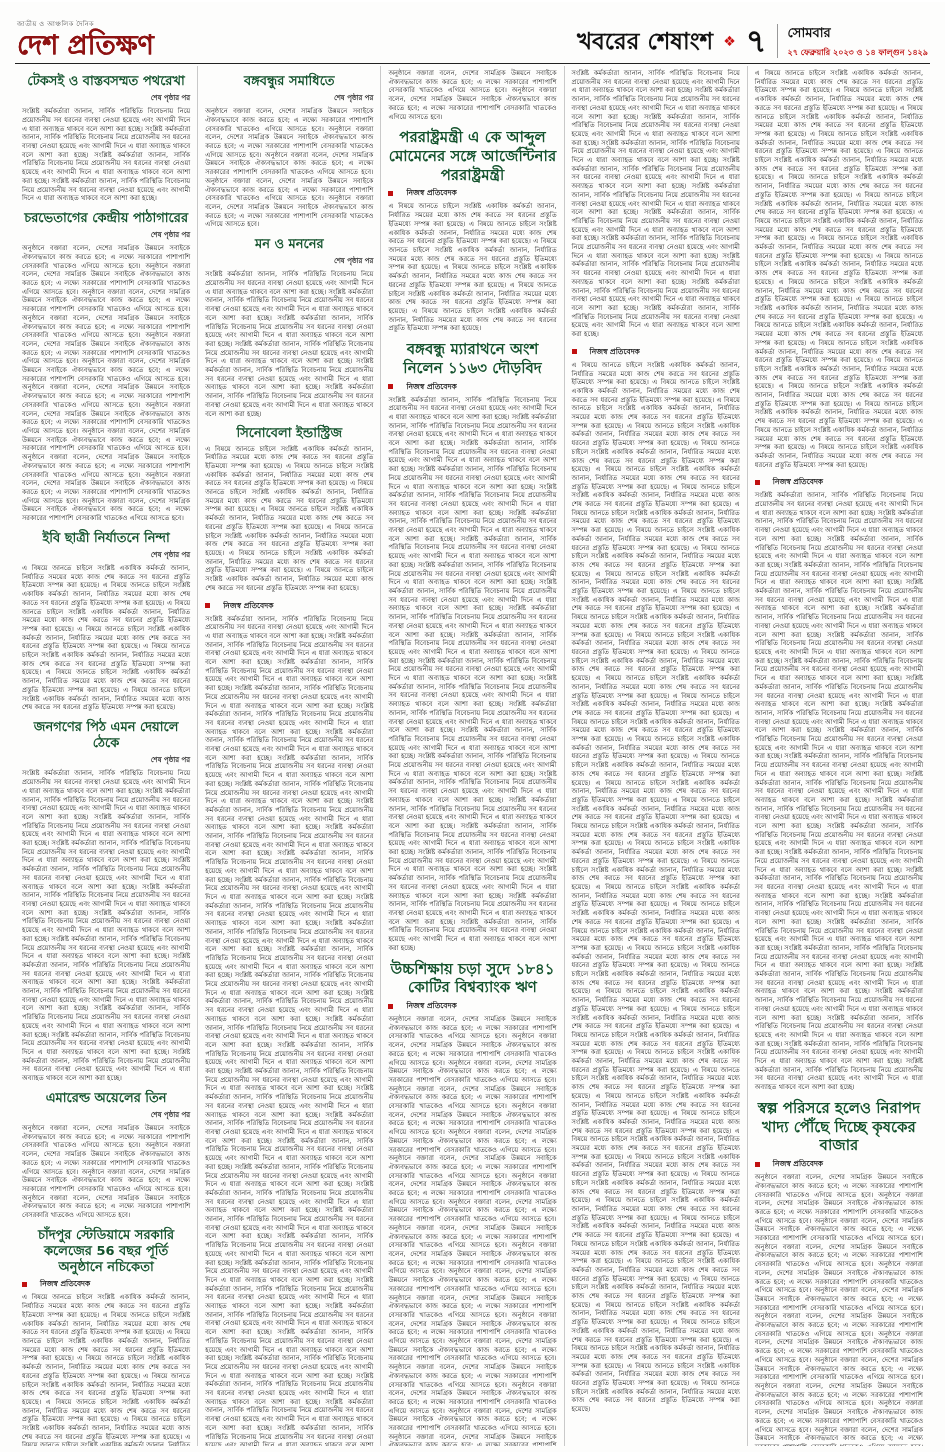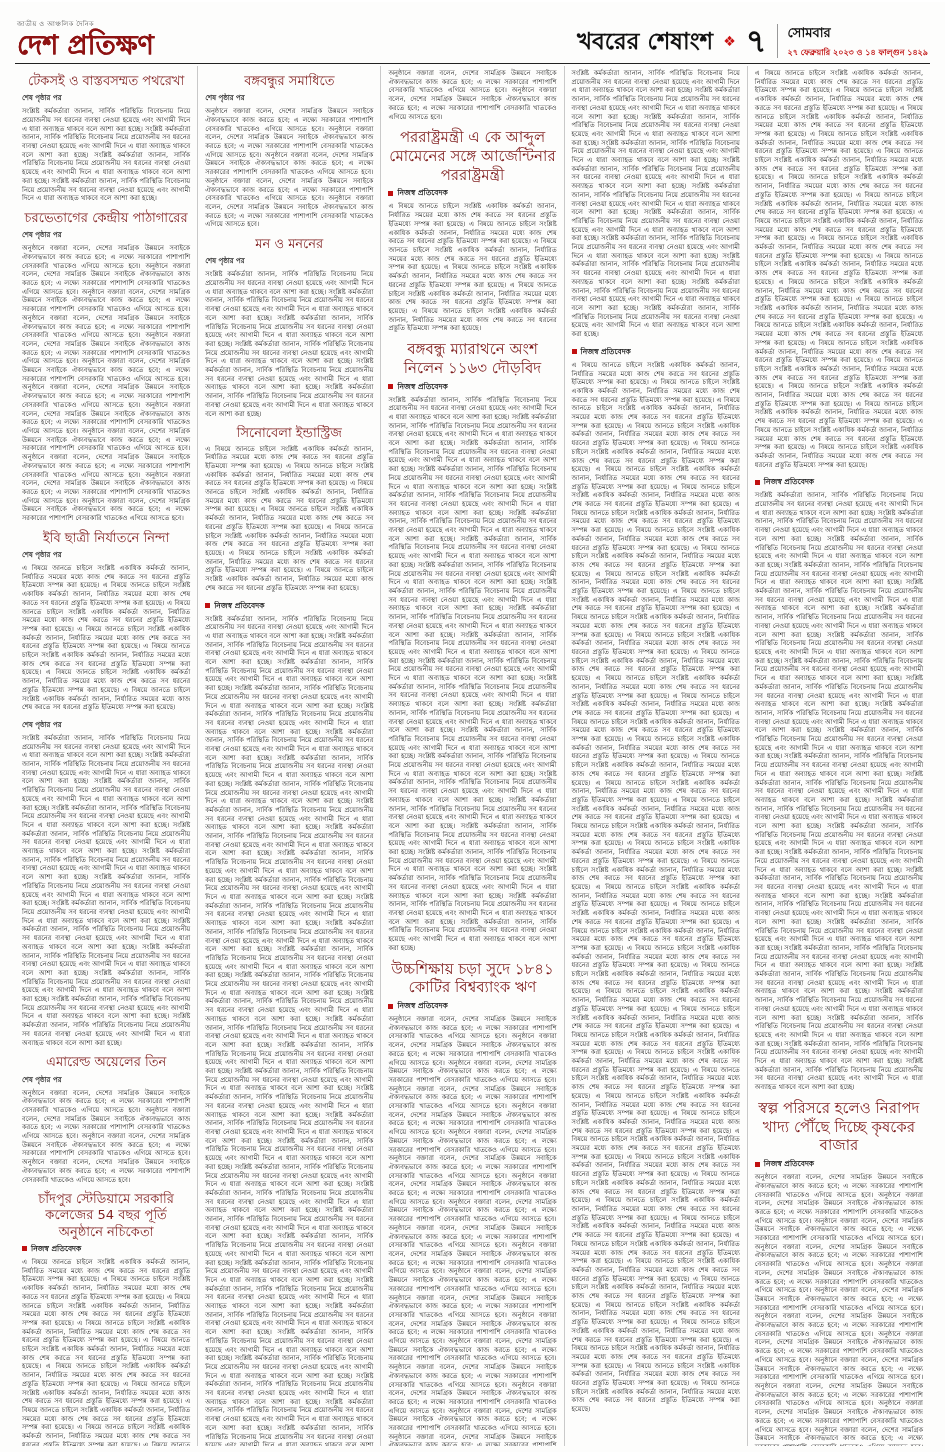--- a/index.html
+++ b/index.html
@@ -82,38 +82,38 @@
     flex: 1 1 0;
     padding: 3px 7px 0 7px;
     border-right: 1px solid #c9c9c9;
     overflow: hidden;
   }
   .col:last-child { border-right: none; }
 
   article { margin-bottom: 7px; }
   h2.headline {
     text-align: center;
-    font-weight: 400;
+    font-weight: 700;
     font-size: 13px;
     line-height: 1.25;
-    color: #7f1d1d;
+    color: #14532d;
     margin: 4px 0 3px 0;
   }
   h2.headline.lg { font-size: 15px; }
   .kicker {
-    text-align: left;
+    text-align: right;
     font-size: 7px;
     font-weight: 700;
     color: #333;
     margin-bottom: 3px;
   }
   .byline {
     display: flex;
     align-items: center;
-    gap: 4px;
+    gap: 13px;
     font-size: 7.5px;
     font-weight: 700;
     color: #222;
     margin: 1px 0 3px 0;
   }
   .bdot {
     width: 5px;
     height: 5px;
     background: #c01010;
     display: inline-block;
@@ -162,30 +162,31 @@
           <h2 class="headline">চরভেতাগের কেন্দ্রীয় পাঠাগারের</h2>
           <div class="kicker">শেষ পৃষ্ঠার পর</div>
           <p class="body">অনুষ্ঠানে বক্তারা বলেন, দেশের সামগ্রিক উন্নয়নে সবাইকে ঐক্যবদ্ধভাবে কাজ করতে হবে; এ লক্ষ্যে সরকারের পাশাপাশি বেসরকারি খাতকেও এগিয়ে আসতে হবে। অনুষ্ঠানে বক্তারা বলেন, দেশের সামগ্রিক উন্নয়নে সবাইকে ঐক্যবদ্ধভাবে কাজ করতে হবে; এ লক্ষ্যে সরকারের পাশাপাশি বেসরকারি খাতকেও এগিয়ে আসতে হবে। অনুষ্ঠানে বক্তারা বলেন, দেশের সামগ্রিক উন্নয়নে সবাইকে ঐক্যবদ্ধভাবে কাজ করতে হবে; এ লক্ষ্যে সরকারের পাশাপাশি বেসরকারি খাতকেও এগিয়ে আসতে হবে। অনুষ্ঠানে বক্তারা বলেন, দেশের সামগ্রিক উন্নয়নে সবাইকে ঐক্যবদ্ধভাবে কাজ করতে হবে; এ লক্ষ্যে সরকারের পাশাপাশি বেসরকারি খাতকেও এগিয়ে আসতে হবে। অনুষ্ঠানে বক্তারা বলেন, দেশের সামগ্রিক উন্নয়নে সবাইকে ঐক্যবদ্ধভাবে কাজ করতে হবে; এ লক্ষ্যে সরকারের পাশাপাশি বেসরকারি খাতকেও এগিয়ে আসতে হবে। অনুষ্ঠানে বক্তারা বলেন, দেশের সামগ্রিক উন্নয়নে সবাইকে ঐক্যবদ্ধভাবে কাজ করতে হবে; এ লক্ষ্যে সরকারের পাশাপাশি বেসরকারি খাতকেও এগিয়ে আসতে হবে। অনুষ্ঠানে বক্তারা বলেন, দেশের সামগ্রিক উন্নয়নে সবাইকে ঐক্যবদ্ধভাবে কাজ করতে হবে; এ লক্ষ্যে সরকারের পাশাপাশি বেসরকারি খাতকেও এগিয়ে আসতে হবে। অনুষ্ঠানে বক্তারা বলেন, দেশের সামগ্রিক উন্নয়নে সবাইকে ঐক্যবদ্ধভাবে কাজ করতে হবে; এ লক্ষ্যে সরকারের পাশাপাশি বেসরকারি খাতকেও এগিয়ে আসতে হবে। অনুষ্ঠানে বক্তারা বলেন, দেশের সামগ্রিক উন্নয়নে সবাইকে ঐক্যবদ্ধভাবে কাজ করতে হবে; এ লক্ষ্যে সরকারের পাশাপাশি বেসরকারি খাতকেও এগিয়ে আসতে হবে। অনুষ্ঠানে বক্তারা বলেন, দেশের সামগ্রিক উন্নয়নে সবাইকে ঐক্যবদ্ধভাবে কাজ করতে হবে; এ লক্ষ্যে সরকারের পাশাপাশি বেসরকারি খাতকেও এগিয়ে আসতে হবে। অনুষ্ঠানে বক্তারা বলেন, দেশের সামগ্রিক উন্নয়নে সবাইকে ঐক্যবদ্ধভাবে কাজ করতে হবে; এ লক্ষ্যে সরকারের পাশাপাশি বেসরকারি খাতকেও এগিয়ে আসতে হবে। অনুষ্ঠানে বক্তারা বলেন, দেশের সামগ্রিক উন্নয়নে সবাইকে ঐক্যবদ্ধভাবে কাজ করতে হবে; এ লক্ষ্যে সরকারের পাশাপাশি বেসরকারি খাতকেও এগিয়ে আসতে হবে। </p>
         </article>
         <article>
           <h2 class="headline">ইবি ছাত্রী নির্যাতনে নিন্দা</h2>
           <div class="kicker">শেষ পৃষ্ঠার পর</div>
           <p class="body">এ বিষয়ে জানতে চাইলে সংশ্লিষ্ট একাধিক কর্মকর্তা জানান, নির্ধারিত সময়ের মধ্যে কাজ শেষ করতে সব ধরনের প্রস্তুতি ইতিমধ্যে সম্পন্ন করা হয়েছে। এ বিষয়ে জানতে চাইলে সংশ্লিষ্ট একাধিক কর্মকর্তা জানান, নির্ধারিত সময়ের মধ্যে কাজ শেষ করতে সব ধরনের প্রস্তুতি ইতিমধ্যে সম্পন্ন করা হয়েছে। এ বিষয়ে জানতে চাইলে সংশ্লিষ্ট একাধিক কর্মকর্তা জানান, নির্ধারিত সময়ের মধ্যে কাজ শেষ করতে সব ধরনের প্রস্তুতি ইতিমধ্যে সম্পন্ন করা হয়েছে। এ বিষয়ে জানতে চাইলে সংশ্লিষ্ট একাধিক কর্মকর্তা জানান, নির্ধারিত সময়ের মধ্যে কাজ শেষ করতে সব ধরনের প্রস্তুতি ইতিমধ্যে সম্পন্ন করা হয়েছে। এ বিষয়ে জানতে চাইলে সংশ্লিষ্ট একাধিক কর্মকর্তা জানান, নির্ধারিত সময়ের মধ্যে কাজ শেষ করতে সব ধরনের প্রস্তুতি ইতিমধ্যে সম্পন্ন করা হয়েছে। এ বিষয়ে জানতে চাইলে সংশ্লিষ্ট একাধিক কর্মকর্তা জানান, নির্ধারিত সময়ের মধ্যে কাজ শেষ করতে সব ধরনের প্রস্তুতি ইতিমধ্যে সম্পন্ন করা হয়েছে। এ বিষয়ে জানতে চাইলে সংশ্লিষ্ট একাধিক কর্মকর্তা জানান, নির্ধারিত সময়ের মধ্যে কাজ শেষ করতে সব ধরনের প্রস্তুতি ইতিমধ্যে সম্পন্ন করা হয়েছে। </p>
         </article>
         <article>
+          <h2 class="headline">জনগণের পিঠ এমন দেয়ালে ঠেকে</h2>
           <div class="kicker">শেষ পৃষ্ঠার পর</div>
           <p class="body">সংশ্লিষ্ট কর্মকর্তারা জানান, সার্বিক পরিস্থিতি বিবেচনায় নিয়ে প্রয়োজনীয় সব ধরনের ব্যবস্থা নেওয়া হয়েছে এবং আগামী দিনে এ ধারা অব্যাহত থাকবে বলে আশা করা হচ্ছে। সংশ্লিষ্ট কর্মকর্তারা জানান, সার্বিক পরিস্থিতি বিবেচনায় নিয়ে প্রয়োজনীয় সব ধরনের ব্যবস্থা নেওয়া হয়েছে এবং আগামী দিনে এ ধারা অব্যাহত থাকবে বলে আশা করা হচ্ছে। সংশ্লিষ্ট কর্মকর্তারা জানান, সার্বিক পরিস্থিতি বিবেচনায় নিয়ে প্রয়োজনীয় সব ধরনের ব্যবস্থা নেওয়া হয়েছে এবং আগামী দিনে এ ধারা অব্যাহত থাকবে বলে আশা করা হচ্ছে। সংশ্লিষ্ট কর্মকর্তারা জানান, সার্বিক পরিস্থিতি বিবেচনায় নিয়ে প্রয়োজনীয় সব ধরনের ব্যবস্থা নেওয়া হয়েছে এবং আগামী দিনে এ ধারা অব্যাহত থাকবে বলে আশা করা হচ্ছে। সংশ্লিষ্ট কর্মকর্তারা জানান, সার্বিক পরিস্থিতি বিবেচনায় নিয়ে প্রয়োজনীয় সব ধরনের ব্যবস্থা নেওয়া হয়েছে এবং আগামী দিনে এ ধারা অব্যাহত থাকবে বলে আশা করা হচ্ছে। সংশ্লিষ্ট কর্মকর্তারা জানান, সার্বিক পরিস্থিতি বিবেচনায় নিয়ে প্রয়োজনীয় সব ধরনের ব্যবস্থা নেওয়া হয়েছে এবং আগামী দিনে এ ধারা অব্যাহত থাকবে বলে আশা করা হচ্ছে। সংশ্লিষ্ট কর্মকর্তারা জানান, সার্বিক পরিস্থিতি বিবেচনায় নিয়ে প্রয়োজনীয় সব ধরনের ব্যবস্থা নেওয়া হয়েছে এবং আগামী দিনে এ ধারা অব্যাহত থাকবে বলে আশা করা হচ্ছে। সংশ্লিষ্ট কর্মকর্তারা জানান, সার্বিক পরিস্থিতি বিবেচনায় নিয়ে প্রয়োজনীয় সব ধরনের ব্যবস্থা নেওয়া হয়েছে এবং আগামী দিনে এ ধারা অব্যাহত থাকবে বলে আশা করা হচ্ছে। সংশ্লিষ্ট কর্মকর্তারা জানান, সার্বিক পরিস্থিতি বিবেচনায় নিয়ে প্রয়োজনীয় সব ধরনের ব্যবস্থা নেওয়া হয়েছে এবং আগামী দিনে এ ধারা অব্যাহত থাকবে বলে আশা করা হচ্ছে। সংশ্লিষ্ট কর্মকর্তারা জানান, সার্বিক পরিস্থিতি বিবেচনায় নিয়ে প্রয়োজনীয় সব ধরনের ব্যবস্থা নেওয়া হয়েছে এবং আগামী দিনে এ ধারা অব্যাহত থাকবে বলে আশা করা হচ্ছে। সংশ্লিষ্ট কর্মকর্তারা জানান, সার্বিক পরিস্থিতি বিবেচনায় নিয়ে প্রয়োজনীয় সব ধরনের ব্যবস্থা নেওয়া হয়েছে এবং আগামী দিনে এ ধারা অব্যাহত থাকবে বলে আশা করা হচ্ছে। সংশ্লিষ্ট কর্মকর্তারা জানান, সার্বিক পরিস্থিতি বিবেচনায় নিয়ে প্রয়োজনীয় সব ধরনের ব্যবস্থা নেওয়া হয়েছে এবং আগামী দিনে এ ধারা অব্যাহত থাকবে বলে আশা করা হচ্ছে। সংশ্লিষ্ট কর্মকর্তারা জানান, সার্বিক পরিস্থিতি বিবেচনায় নিয়ে প্রয়োজনীয় সব ধরনের ব্যবস্থা নেওয়া হয়েছে এবং আগামী দিনে এ ধারা অব্যাহত থাকবে বলে আশা করা হচ্ছে। </p>
         </article>
         <article>
           <h2 class="headline">এমারেল্ড অয়েলের তিন</h2>
           <div class="kicker">শেষ পৃষ্ঠার পর</div>
           <p class="body">অনুষ্ঠানে বক্তারা বলেন, দেশের সামগ্রিক উন্নয়নে সবাইকে ঐক্যবদ্ধভাবে কাজ করতে হবে; এ লক্ষ্যে সরকারের পাশাপাশি বেসরকারি খাতকেও এগিয়ে আসতে হবে। অনুষ্ঠানে বক্তারা বলেন, দেশের সামগ্রিক উন্নয়নে সবাইকে ঐক্যবদ্ধভাবে কাজ করতে হবে; এ লক্ষ্যে সরকারের পাশাপাশি বেসরকারি খাতকেও এগিয়ে আসতে হবে। অনুষ্ঠানে বক্তারা বলেন, দেশের সামগ্রিক উন্নয়নে সবাইকে ঐক্যবদ্ধভাবে কাজ করতে হবে; এ লক্ষ্যে সরকারের পাশাপাশি বেসরকারি খাতকেও এগিয়ে আসতে হবে। অনুষ্ঠানে বক্তারা বলেন, দেশের সামগ্রিক উন্নয়নে সবাইকে ঐক্যবদ্ধভাবে কাজ করতে হবে; এ লক্ষ্যে সরকারের পাশাপাশি বেসরকারি খাতকেও এগিয়ে আসতে হবে। </p>
         </article>
         <article>
-          <h2 class="headline">চাঁদপুর স্টেডিয়ামে সরকারি কলেজের 54 বছর পূর্তি অনুষ্ঠানে নচিকেতা</h2>
+          <h2 class="headline">চাঁদপুর স্টেডিয়ামে সরকারি কলেজের 56 বছর পূর্তি অনুষ্ঠানে নচিকেতা</h2>
           <div class="byline">
             <span class="bdot"></span>
             <span>নিজস্ব প্রতিবেদক</span>
           </div>
           <p class="body">এ বিষয়ে জানতে চাইলে সংশ্লিষ্ট একাধিক কর্মকর্তা জানান, নির্ধারিত সময়ের মধ্যে কাজ শেষ করতে সব ধরনের প্রস্তুতি ইতিমধ্যে সম্পন্ন করা হয়েছে। এ বিষয়ে জানতে চাইলে সংশ্লিষ্ট একাধিক কর্মকর্তা জানান, নির্ধারিত সময়ের মধ্যে কাজ শেষ করতে সব ধরনের প্রস্তুতি ইতিমধ্যে সম্পন্ন করা হয়েছে। এ বিষয়ে জানতে চাইলে সংশ্লিষ্ট একাধিক কর্মকর্তা জানান, নির্ধারিত সময়ের মধ্যে কাজ শেষ করতে সব ধরনের প্রস্তুতি ইতিমধ্যে সম্পন্ন করা হয়েছে। এ বিষয়ে জানতে চাইলে সংশ্লিষ্ট একাধিক কর্মকর্তা জানান, নির্ধারিত সময়ের মধ্যে কাজ শেষ করতে সব ধরনের প্রস্তুতি ইতিমধ্যে সম্পন্ন করা হয়েছে। এ বিষয়ে জানতে চাইলে সংশ্লিষ্ট একাধিক কর্মকর্তা জানান, নির্ধারিত সময়ের মধ্যে কাজ শেষ করতে সব ধরনের প্রস্তুতি ইতিমধ্যে সম্পন্ন করা হয়েছে। এ বিষয়ে জানতে চাইলে সংশ্লিষ্ট একাধিক কর্মকর্তা জানান, নির্ধারিত সময়ের মধ্যে কাজ শেষ করতে সব ধরনের প্রস্তুতি ইতিমধ্যে সম্পন্ন করা হয়েছে। এ বিষয়ে জানতে চাইলে সংশ্লিষ্ট একাধিক কর্মকর্তা জানান, নির্ধারিত সময়ের মধ্যে কাজ শেষ করতে সব ধরনের প্রস্তুতি ইতিমধ্যে সম্পন্ন করা হয়েছে। এ বিষয়ে জানতে চাইলে সংশ্লিষ্ট একাধিক কর্মকর্তা জানান, নির্ধারিত সময়ের মধ্যে কাজ শেষ করতে সব ধরনের প্রস্তুতি ইতিমধ্যে সম্পন্ন করা হয়েছে। এ বিষয়ে জানতে চাইলে সংশ্লিষ্ট একাধিক কর্মকর্তা জানান, নির্ধারিত সময়ের মধ্যে কাজ শেষ করতে সব ধরনের প্রস্তুতি ইতিমধ্যে সম্পন্ন করা হয়েছে। এ বিষয়ে জানতে চাইলে সংশ্লিষ্ট একাধিক কর্মকর্তা জানান, নির্ধারিত সময়ের মধ্যে কাজ শেষ করতে সব ধরনের প্রস্তুতি ইতিমধ্যে সম্পন্ন করা হয়েছে। এ বিষয়ে জানতে চাইলে সংশ্লিষ্ট একাধিক কর্মকর্তা জানান, নির্ধারিত সময়ের মধ্যে কাজ শেষ করতে সব ধরনের প্রস্তুতি ইতিমধ্যে সম্পন্ন করা হয়েছে। এ বিষয়ে জানতে চাইলে সংশ্লিষ্ট একাধিক কর্মকর্তা জানান, নির্ধারিত সময়ের মধ্যে কাজ শেষ করতে সব ধরনের প্রস্তুতি ইতিমধ্যে সম্পন্ন করা হয়েছে। এ বিষয়ে জানতে চাইলে সংশ্লিষ্ট একাধিক কর্মকর্তা জানান, নির্ধারিত সময়ের মধ্যে কাজ শেষ করতে সব ধরনের প্রস্তুতি ইতিমধ্যে সম্পন্ন করা হয়েছে। </p>
         </article>
       </div>
       <div class="col">
         <article>
           <h2 class="headline">বঙ্গবন্ধুর সমাধিতে</h2>

